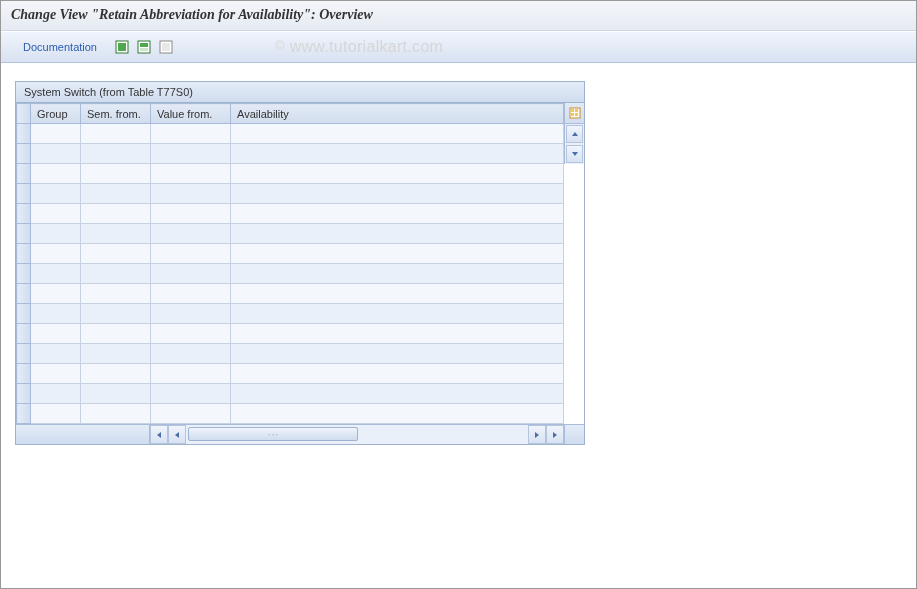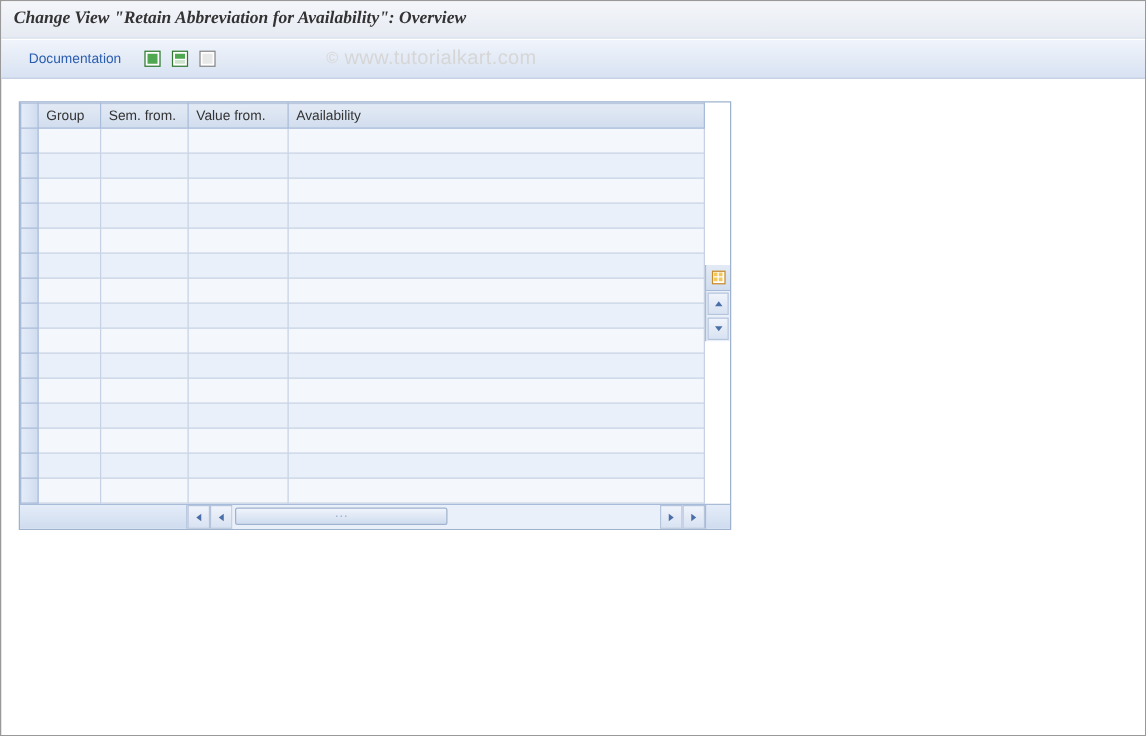--- a/index.html
+++ b/index.html
@@ -49,21 +49,21 @@
     .toolbar-icon {
       width: 18px; height: 18px;
       margin-right: 4px;
       display: inline-flex;
       align-items: center;
       justify-content: center;
       cursor: pointer;
     }
     .watermark {
       position: absolute;
-      left: 260px;
+      left: 274px;
       top: 37px;
       font-size: 16px;
       color: #d6d6d6;
       font-weight: normal;
       letter-spacing: .3px;
       pointer-events: none;
     }
     .watermark .copy { font-size: 13px; vertical-align: top; }
 
     .content {
@@ -77,21 +77,20 @@
     .panel-header {
       background: linear-gradient(to bottom, #e4ecf8 0%, #cfdcef 100%);
       padding: 4px 8px;
       font-size: 11px;
       color: #333;
       border-bottom: 1px solid #9fb2ce;
     }
 
     .grid-wrap {
       display: flex;
-      align-items: center;
     }
     .grid-main { flex: 1; }
 
     table.grid {
       border-collapse: collapse;
       width: 100%;
       table-layout: fixed;
     }
     table.grid th {
       background: linear-gradient(to bottom, #e3eaf5 0%, #d1ddee 100%);
@@ -241,20 +240,21 @@
         <rect x="1" y="1" width="12" height="12" fill="#fff" stroke="#888"></rect>
         <rect x="3" y="3" width="8" height="8" fill="#e8e8e8"></rect>
       </svg>
   </div>
 </div>
 
 <div class="watermark"><span class="copy">©</span> <span>www.tutorialkart.com</span></div>
 
 <div class="content">
   <div class="panel">
+    <div class="panel-header">System Switch (from Table T77S0)</div>
 
     <div class="grid-wrap">
       <div class="grid-main">
         <table class="grid">
           <colgroup>
             <col style="width:14px">
             <col style="width:50px">
             <col style="width:70px">
             <col style="width:80px">
             <col>

